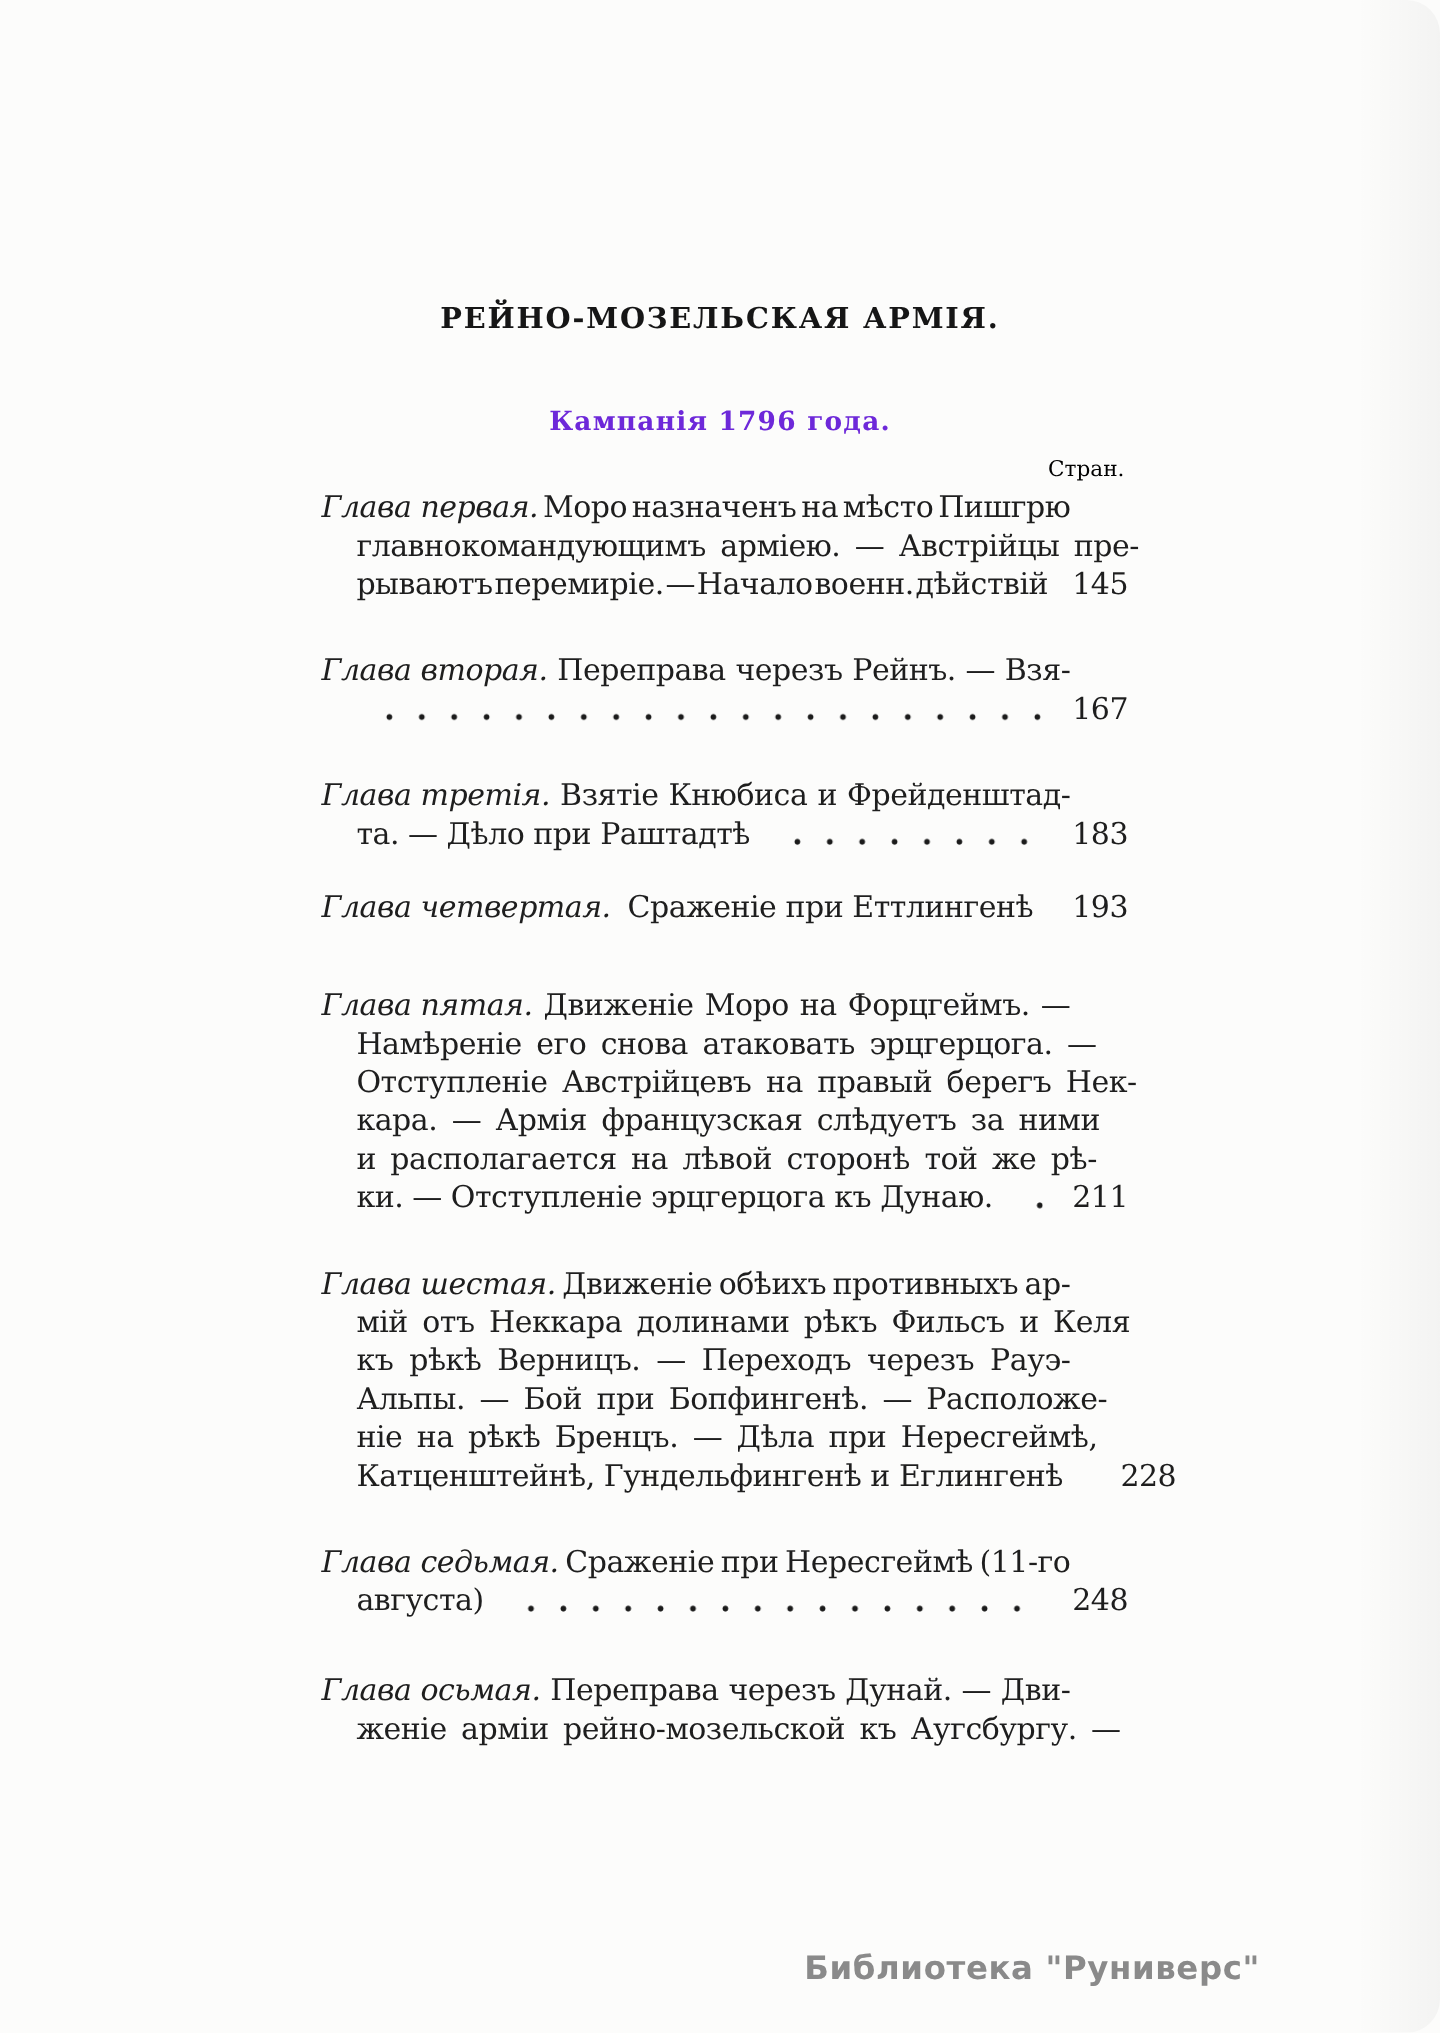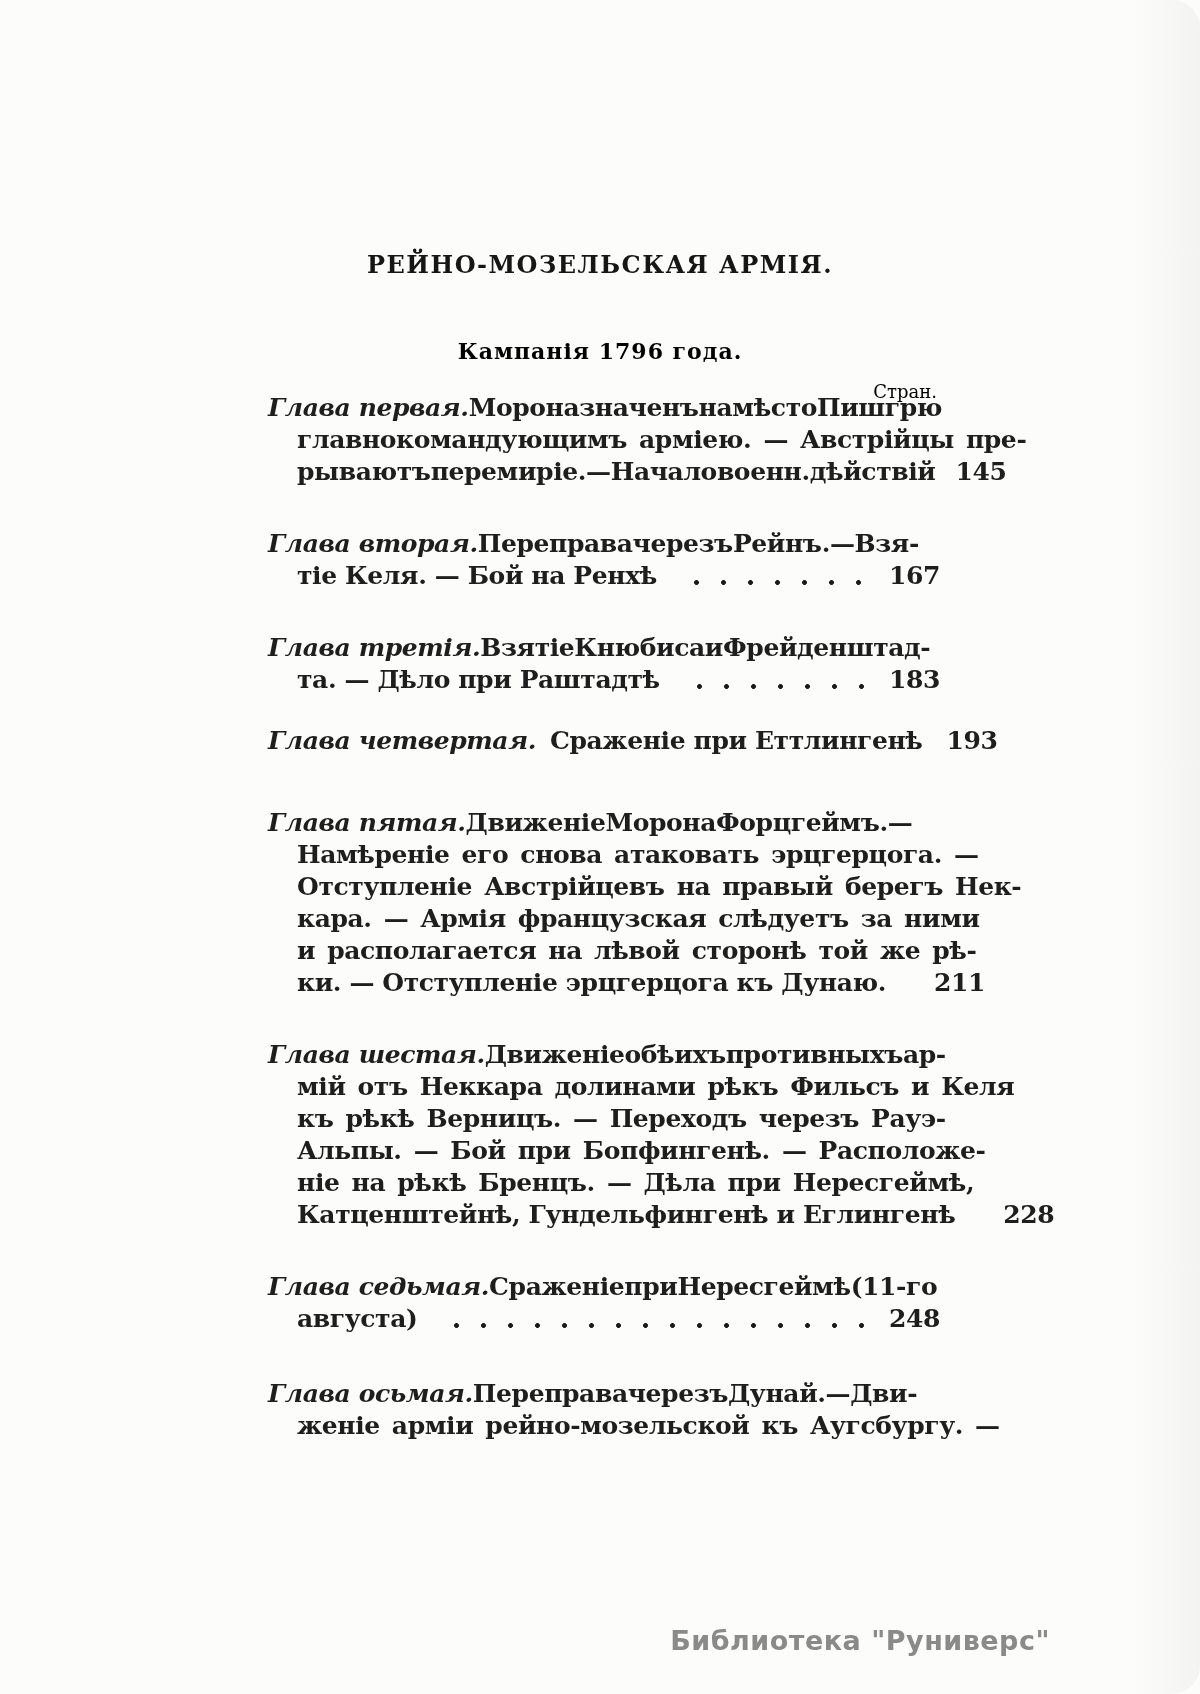--- a/index.html
+++ b/index.html
@@ -19,27 +19,27 @@
     pointer-events: none;
   }
   .title {
     position: absolute; top: 234px; left: 264px; width: 672px;
     text-align: center; font-size: 24px; font-weight: bold;
     letter-spacing: 1.5px; color: #161616;
   }
   .subtitle {
     position: absolute; top: 320px; left: 264px; width: 672px;
     text-align: center; font-size: 22px; font-weight: bold;
-    letter-spacing: 1px; color: #000000;
+    letter-spacing: 1px; color: #6d28d9;
   }
   .stran {
     position: absolute; top: 381px; left: 268px; width: 669px;
     text-align: right; font-size: 18px; color: #000000;
   }
-  .toc { position: absolute; top: 392px; left: 268px; width: 672px; font-weight: bold; }
+  .toc { position: absolute; top: 407px; left: 268px; width: 672px; }
   .entry { margin-bottom: 40px; }
   .entry:nth-of-type(3) { margin-bottom: 29px; margin-top: 20px; }
   .entry:nth-of-type(4) { margin-bottom: 50px; }
   .entry:nth-of-type(7) { margin-bottom: 43px; }
   .line {
     height: 32px; line-height: 32px;
     font-size: 25px; letter-spacing: -0.4px; white-space: nowrap;
   }
   .just { display: flex; justify-content: space-between; margin-right: 48px; }
   .cont { padding-left: 29px; gap: 12px; }
@@ -103,21 +103,20 @@
       <div class="entry">
         <div class="line just">
           <span class="chapter-label">Глава вторая.</span>
           <span>Переправа</span>
           <span>черезъ</span>
           <span>Рейнъ.</span>
           <span>—</span>
           <span>Взя-</span>
         </div>
         <div class="line cont pageline">
-          <span class="t">тіе Келя. — Бой на Ренхѣ</span>
           <span class="leader"></span>
           <span class="page-num">167</span>
         </div>
       </div>
       <div class="entry">
         <div class="line just">
           <span class="chapter-label">Глава третія.</span>
           <span>Взятіе</span>
           <span>Кнюбиса</span>
           <span>и</span>

